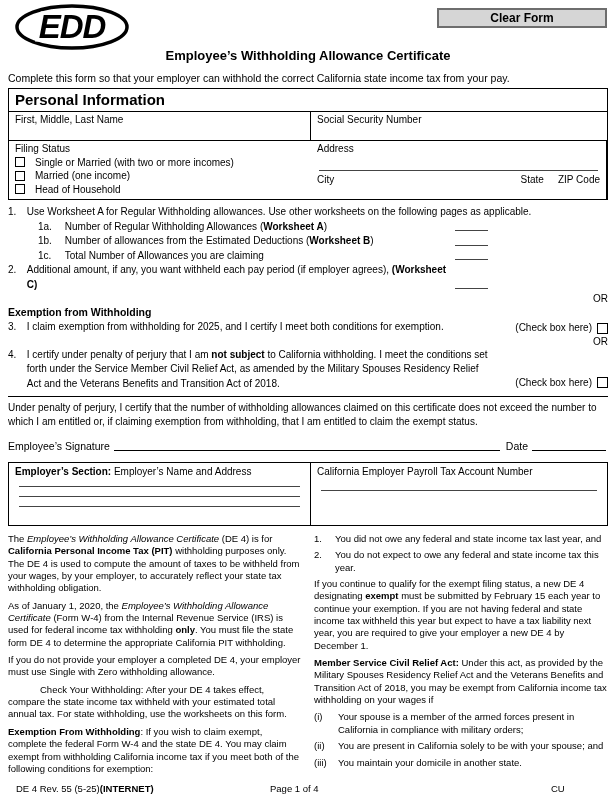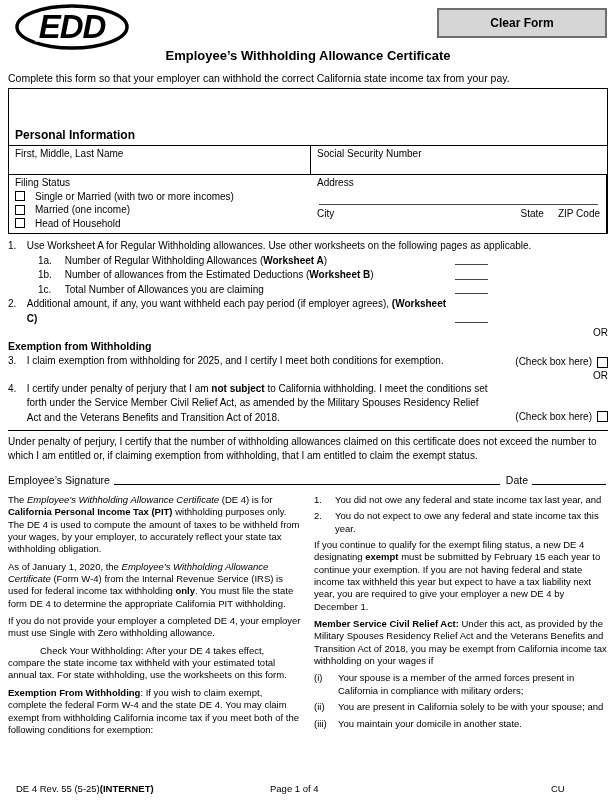--- a/index.html
+++ b/index.html
@@ -7,31 +7,31 @@
   .page {
     position:relative; width:616px; height:800px; margin:0 auto;
     background:#ffffff; color:#000; overflow:hidden;
     font-family:"Liberation Sans", sans-serif;
     padding:4px 8px 0 8px;
   }
   
   .header { position:relative; height:46px; }
   .logo { position:absolute; left:6px; top:0; }
   .clear-btn {
-    position:absolute; right:1px; top:4px; width:170px; height:30px;
+    position:absolute; right:1px; top:4px; width:170px; height:20px;
     background:#d6d6d6; border:2px solid #6e6e6e;
     font-family:"Liberation Sans", sans-serif; font-weight:bold; font-size:12px;
     color:#000; cursor:pointer;
   }
   .title { text-align:center; font-weight:bold; font-size:13px; margin-top:-2px; }
   .intro { font-size:10.5px; margin-top:9px; }
 
   
   .pi-box { border:1px solid #000; margin-top:4px; }
-  .pi-header { font-weight:bold; font-size:12px; padding:2px 6px 3px 6px; border-bottom:1px solid #000;margin-top:37px; }
+  .pi-header { font-weight:bold; font-size:15px; padding:2px 6px 3px 6px; border-bottom:1px solid #000; }
   .pi-grid { display:grid; grid-template-columns:302px 1fr; }
   .pi-cell { padding:2px 6px; font-size:10px; }
   .b-right { border-right:1px solid #000; }
   .b-bottom { border-bottom:1px solid #000; }
   .row-name { height:29px; }
   .row-two { height:58px; position:relative; }
   .addr-line { position:absolute; left:8px; right:8px; top:29px; border-bottom:1px solid #444; }
   .city-row { position:absolute; left:6px; right:6px; top:33px; display:flex; }
   .city-lbl { flex:1; }
   .state-lbl { margin-right:14px; }
@@ -182,20 +182,32 @@
   <div class="hr"></div>
   <div class="perjury">Under penalty of perjury, I certify that the number of withholding allowances claimed on this certificate does not exceed the number to which I am entitled or, if claiming exemption from withholding, that I am entitled to claim the exempt status.</div>
 
   <div class="sig-row">
     <span>Employee’s Signature</span>
     <span class="sig-line"></span>
     <span>Date</span>
     <span class="date-line"></span>
   </div>
 
+  <div class="emp-box">
+    <div class="emp-cell b-right">
+      <span class="bold">Employer’s Section:</span><span> Employer’s Name and Address</span>
+      <div class="eline"></div>
+      <div class="eline"></div>
+      <div class="eline"></div>
+    </div>
+    <div class="emp-cell emp-right">
+      <span>California Employer Payroll Tax Account Number</span>
+      <div class="eline"></div>
+    </div>
+  </div>
 
   <div class="instr">
     <div>
       <p><span>The </span><span style="font-style: italic;">Employee’s Withholding Allowance Certificate</span><span> (DE 4) is for </span><span style="font-weight: bold;">California Personal Income Tax (PIT)</span><span> withholding purposes only. The DE 4 is used to compute the amount of taxes to be withheld from your wages, by your employer, to accurately reflect your state tax withholding obligation.</span></p>
       <p><span>As of January 1, 2020, the </span><span style="font-style: italic;">Employee’s Withholding Allowance Certificate</span><span> (Form W-4) from the Internal Revenue Service (IRS) is used for federal income tax withholding </span><span style="font-weight: bold;">only</span><span>. You must file the state form DE 4 to determine the appropriate California PIT withholding.</span></p>
       <p><span>If you do not provide your employer a completed DE 4, your employer must use Single with Zero withholding allowance.</span></p>
       <p><span style="font-weight: normal; margin-left: 32px;">Check Your Withholding:</span><span> After your DE 4 takes effect, compare the state income tax withheld with your estimated total annual tax. For state withholding, use the worksheets on this form.</span></p>
       <p><span style="font-weight: bold;">Exemption From Withholding</span><span>: If you wish to claim exempt, complete the federal Form W-4 and the state DE 4. You may claim exempt from withholding California income tax if you meet both of the following conditions for exemption:</span></p>
     </div>
     <div>

